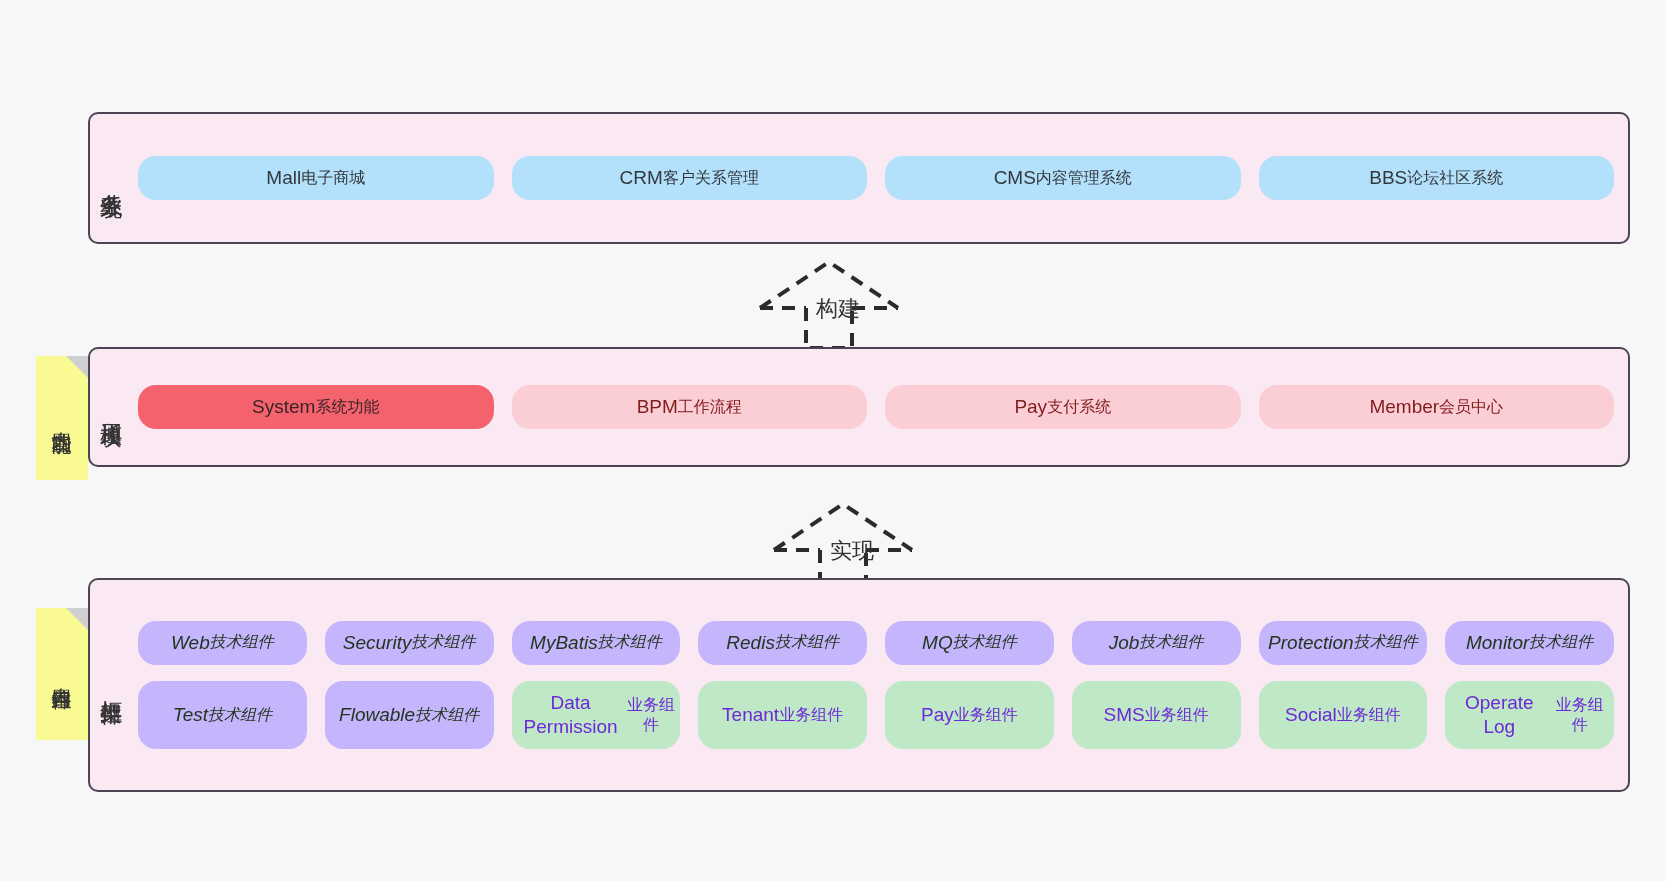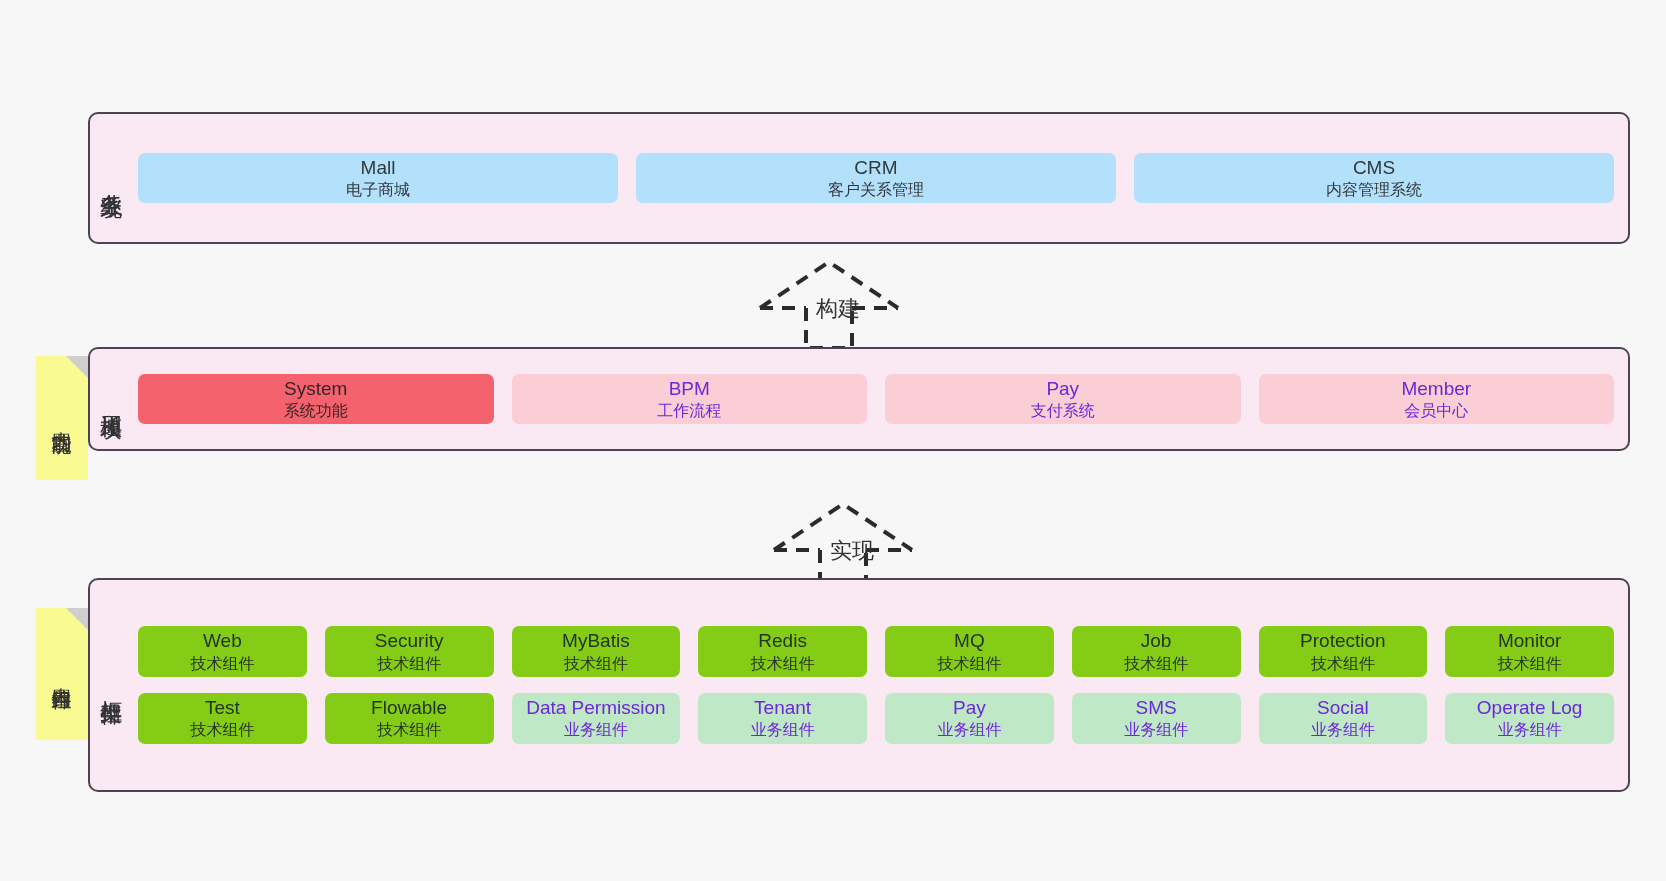--- a/index.html
+++ b/index.html
@@ -47,41 +47,41 @@
     gap:16px;
     padding:0 14px 0 6px;
   }
   .row{
     display:flex;
     gap:18px;
     align-items:stretch;
   }
   .card{
     flex:1 1 0;
-    border-radius:7px;
-    display:flex;
-    flex-direction:column;
+    border-radius:18px;
+    display:flex;
+    flex-direction:row;
     align-items:center;
     justify-content:center;
     text-align:center;
     font-size:19px;
     line-height:1.28;
     color:#2f3b33;
     box-sizing:border-box;
-    padding:3px 4px;
+    padding:10px 4px;
     user-select:none;
   }
   .card .t1{font-size:19px;}
   .card .t2{font-size:16px;}
 
   
   .c-blue{background:#b3e0fb;color:#33383d;}
   .c-red{background:#f4636d;color:#3a2326;}
-  .c-pink{background:#fbcdd4;color:#6d28d9;}
-  .c-green{background:#84cc16;color:#24351f;}
+  .c-pink{background:#fbcdd4;color:#7f1d1d;}
+  .c-green{background:#c4b5fd;color:#24351f;font-style:italic;}
   .c-lgreen{background:#bfe8c6;color:#6d28d9;}
 
   
   .note{
     position:absolute;
     background:#fafa92;
     box-sizing:border-box;
     display:flex;
     align-items:center;
     justify-content:center;
@@ -127,41 +127,45 @@
             <div class="t1">Mall</div>
             <div class="t2">电子商城</div>
           </div>
           <div class="card c-blue">
             <div class="t1">CRM</div>
             <div class="t2">客户关系管理</div>
           </div>
           <div class="card c-blue">
             <div class="t1">CMS</div>
             <div class="t2">内容管理系统</div>
+          </div>
+          <div class="card c-blue">
+            <div class="t1">BBS</div>
+            <div class="t2">论坛社区系统</div>
           </div>
         </div>
     </div>
   </div>
 
   <div class="arrow" style="left:756px;top:258px;width:146px;height:92px;">
     <svg width="146" height="92" viewBox="0 0 146 92">
       <polyline points="4,50 73,4 142,50" fill="none" stroke="#2b2b2b" stroke-width="4" stroke-dasharray="13 9" stroke-linecap="butt"></polyline>
       <polyline points="50,50 50,90 96,90 96,50" fill="none" stroke="#2b2b2b" stroke-width="4" stroke-dasharray="13 9" stroke-linecap="butt"></polyline>
       <line x1="4" y1="50" x2="50" y2="50" stroke="#2b2b2b" stroke-width="4" stroke-dasharray="13 9"></line>
       <line x1="96" y1="50" x2="142" y2="50" stroke="#2b2b2b" stroke-width="4" stroke-dasharray="13 9"></line>
     </svg>
     <span class="arrow-label" style="left:60px;top:36px;">构建</span>
   </div>
 
   <div class="note" style="left:36px;top:356px;width:52px;height:124px;">
     <span class="fold"></span>
     <span>内置功能</span>
   </div>
 
-  <div class="layer" id="layer-modules" style="left:88px;top:347px;width:1542px;height:104px;">
+  <div class="layer" id="layer-modules" style="left:88px;top:347px;width:1542px;height:120px;">
     <div class="layer-title">通用模块</div>
     <div class="layer-body">
       <div class="row" id="mod-row-0">
           <div class="card c-red">
             <div class="t1">System</div>
             <div class="t2">系统功能</div>
           </div>
           <div class="card c-pink">
             <div class="t1">BPM</div>
             <div class="t2">工作流程</div>

